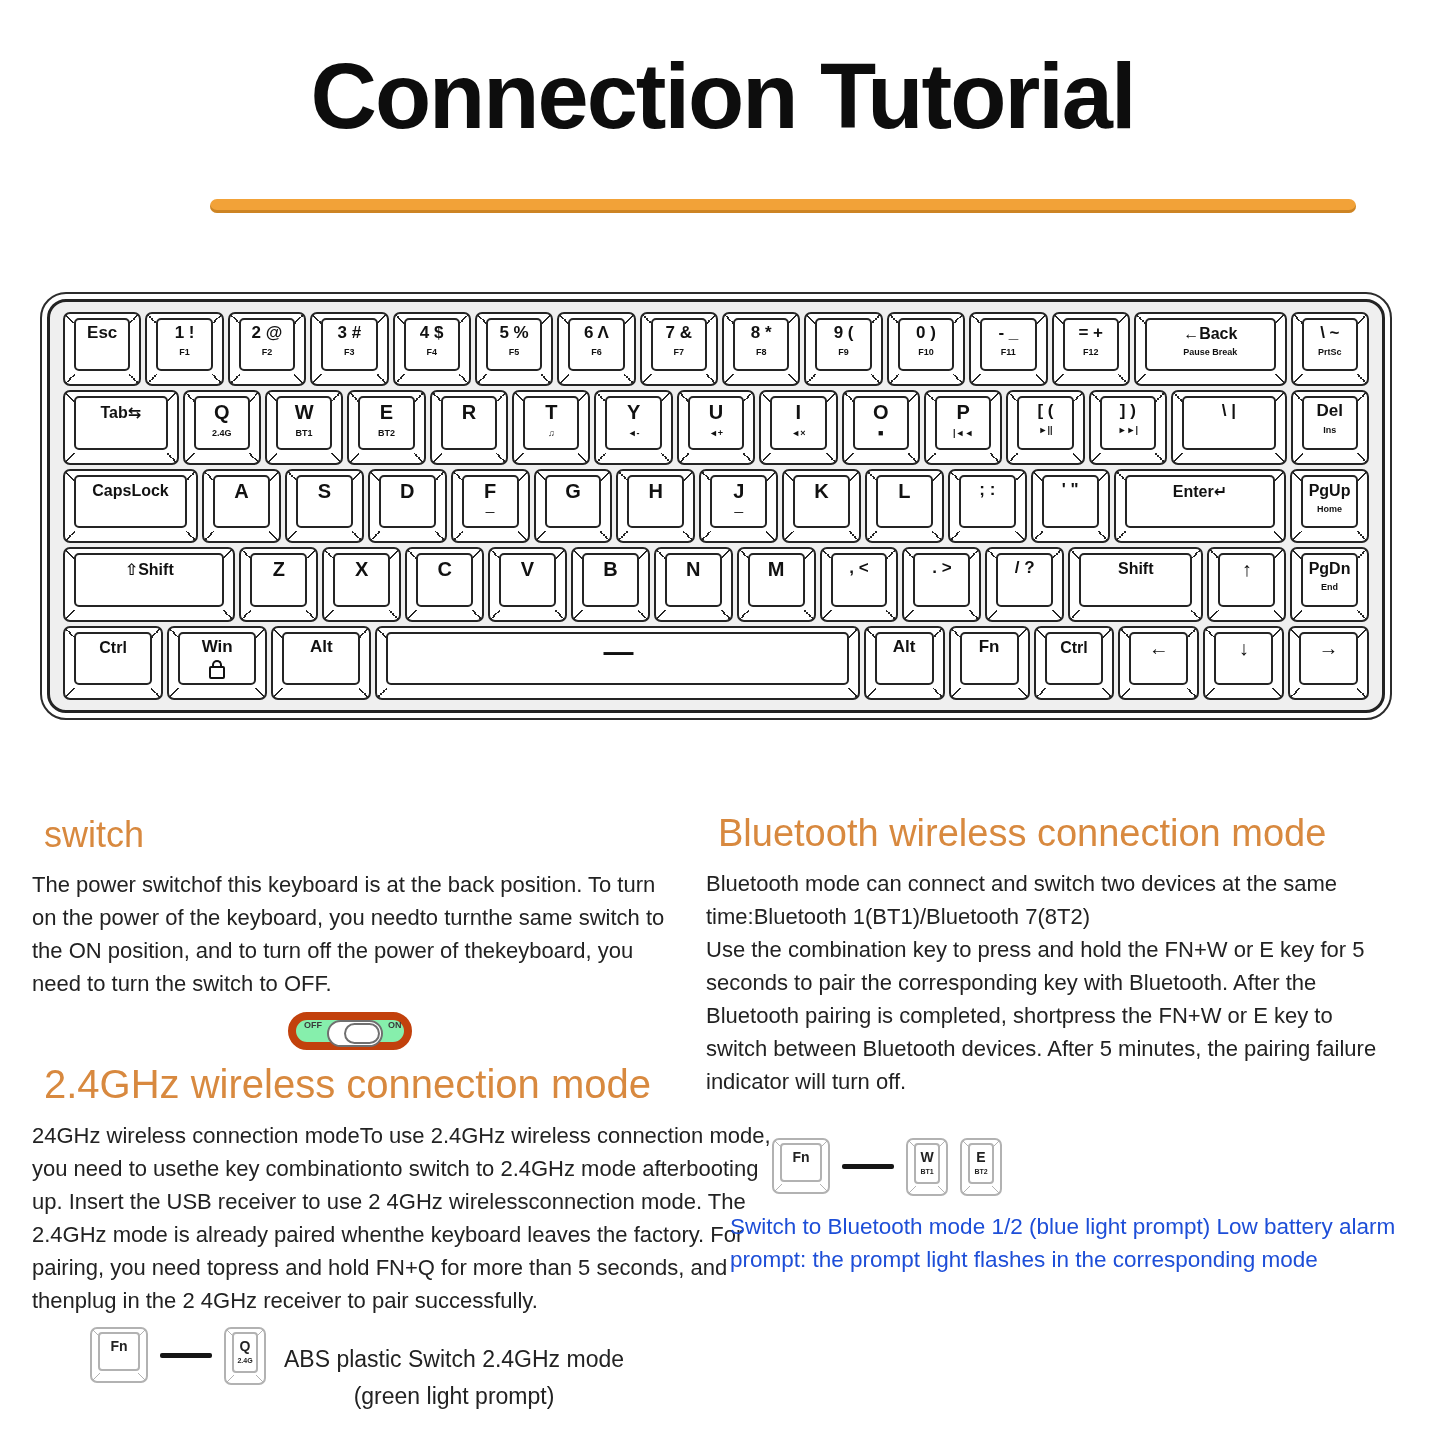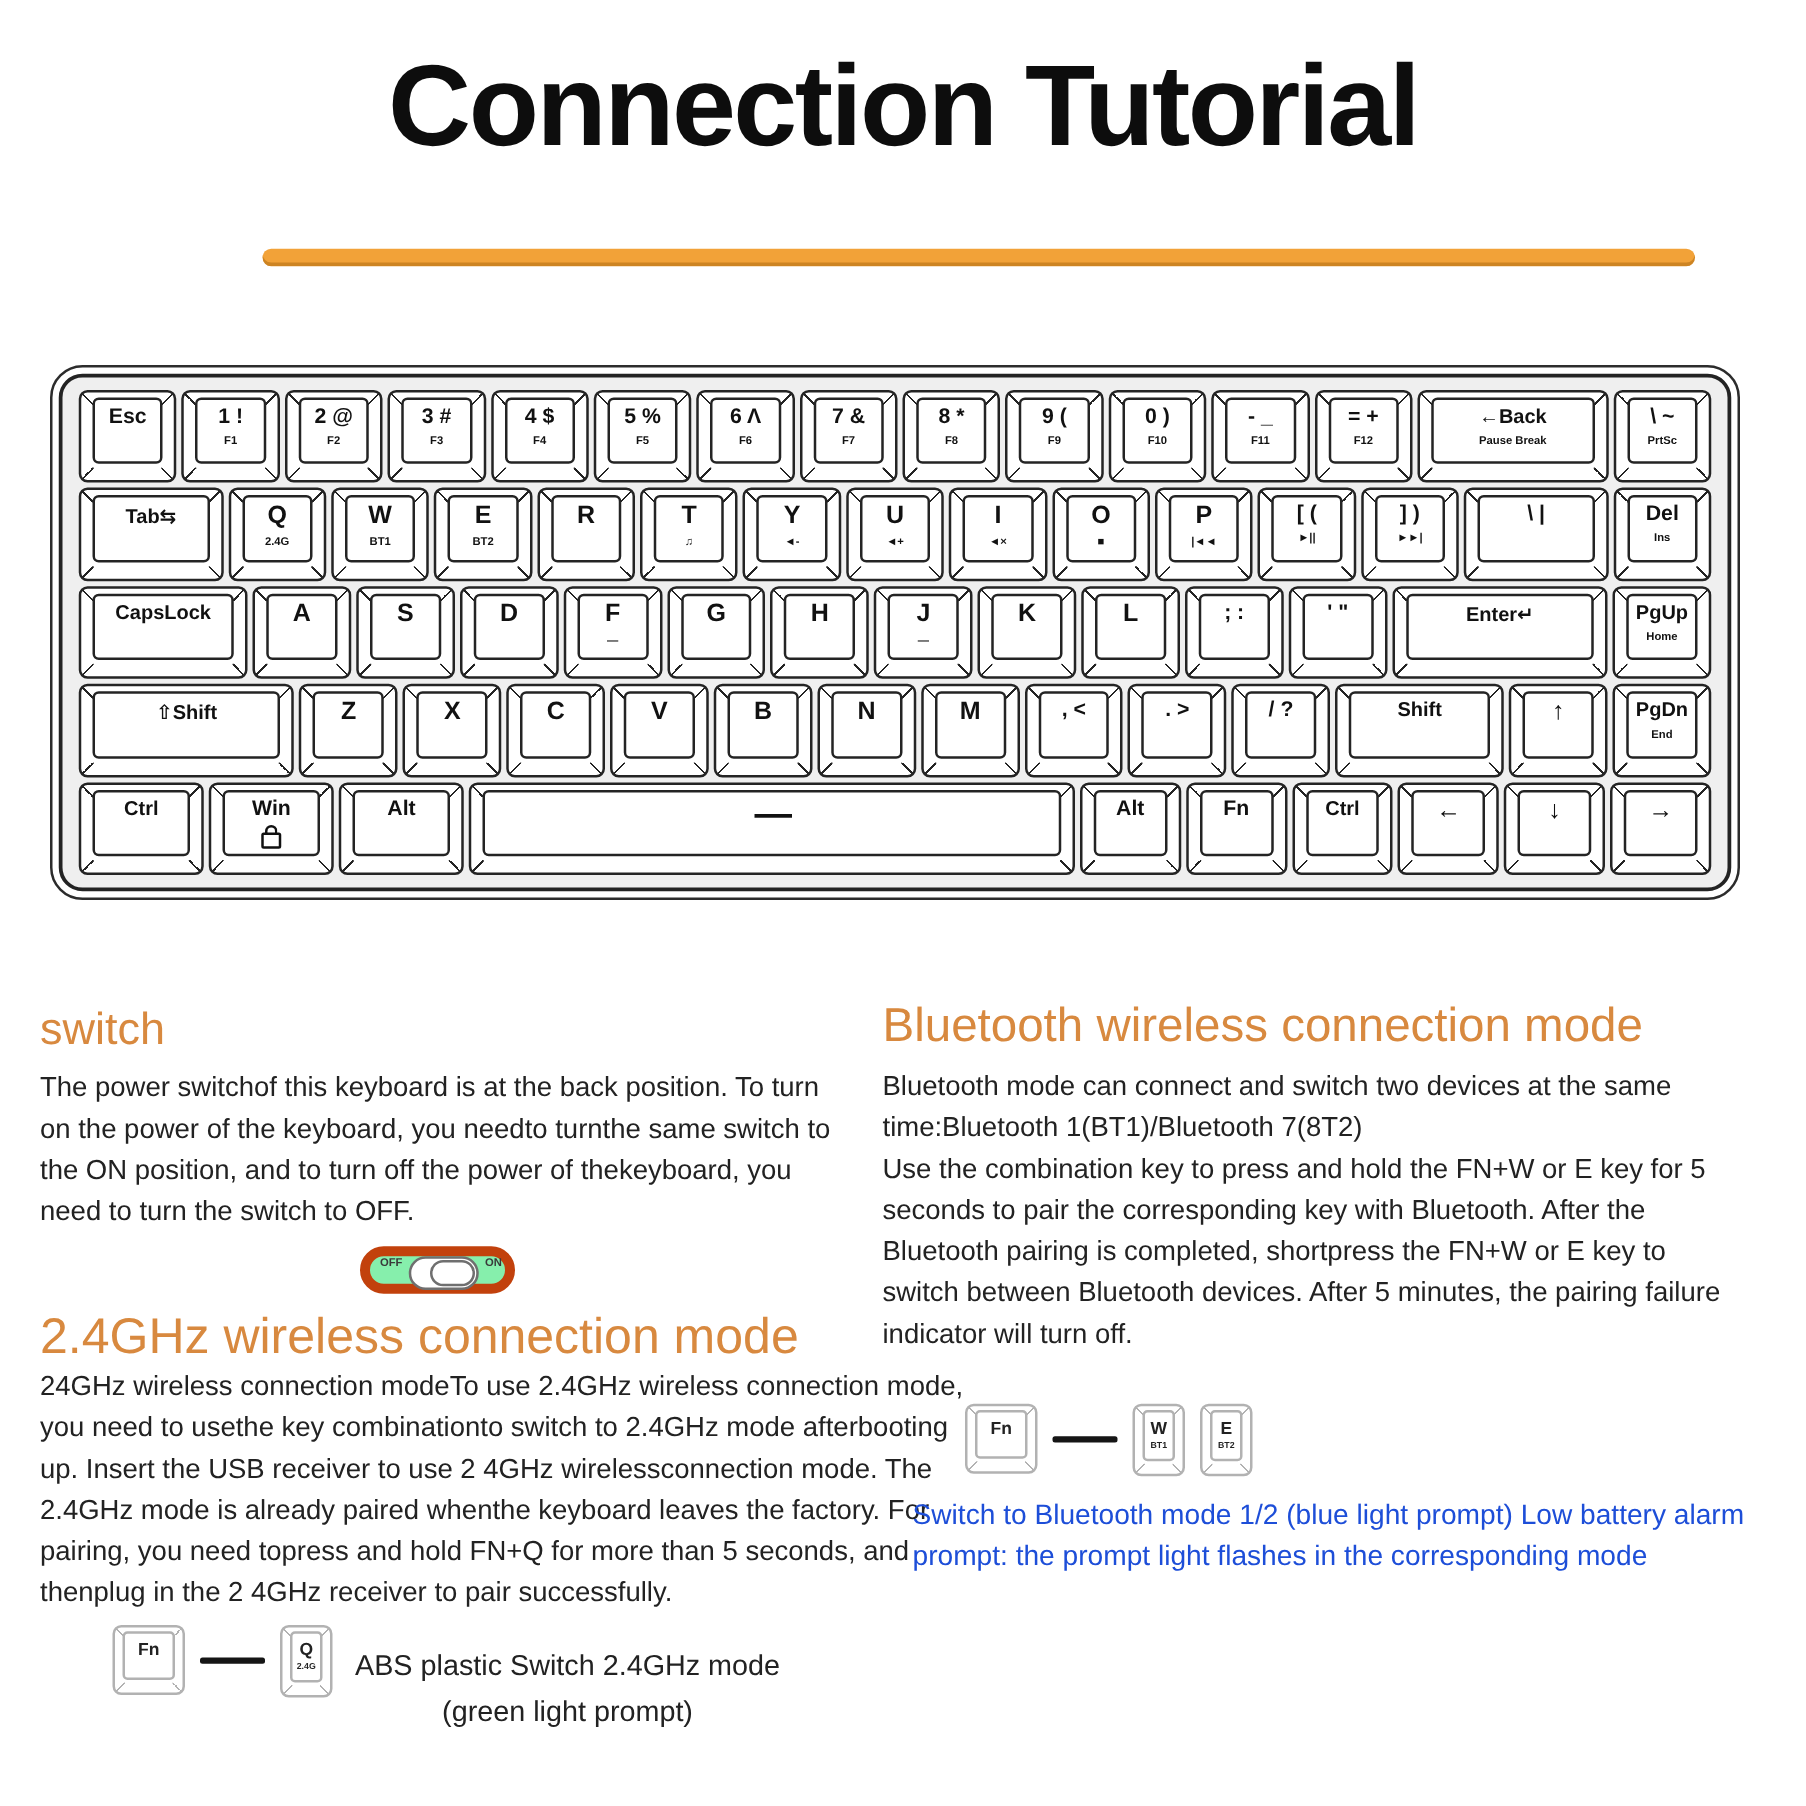--- a/index.html
+++ b/index.html
@@ -3,21 +3,21 @@
 <meta charset="utf-8">
 <style>
   html,body{margin:0;padding:0;}
   body{
     width:1445px;height:1445px;position:relative;background:#ffffff;
     font-family:"Liberation Sans","DejaVu Sans",sans-serif;color:#1f1f1f;
     overflow:hidden;
   }
   
   .page-title{
-    position:absolute;top:33px;left:0;width:100%;text-align:center;
+    position:absolute;top:44px;left:0;width:100%;text-align:center;
     font-size:92px;font-weight:bold;letter-spacing:-2px;color:#0d0d0d;
   }
   .divider-bar{
     position:absolute;left:210px;top:199px;width:1146px;height:14px;
     border-radius:8px;background:var(--accent-bar,#f2a238);
     box-shadow:inset 0 -3px 0 rgba(160,95,10,.45);
   }
   
   .keyboard{
     position:absolute;left:40px;top:292px;width:1352px;height:428px;
@@ -47,21 +47,21 @@
   }
   .key-main{font-weight:bold;font-size:17px;margin-top:3px;white-space:nowrap;color:#111;}
   .key-main.len1{font-size:20px;}
   .key-main.small{font-size:16px;margin-top:5px;}
   .key-main.space-dash{font-size:30px;line-height:20px;margin-top:8px;letter-spacing:-2px;}
   .key-sub{font-weight:bold;font-size:9px;margin-top:4px;white-space:nowrap;color:#111;}
   .lock-icon{width:12px;height:9px;border:2px solid #111;border-radius:2px;position:relative;margin-top:9px;}
   .lock-icon::before{content:"";position:absolute;width:6px;height:6px;border:2px solid #111;border-bottom:none;
     border-radius:5px 5px 0 0;top:-8px;left:1px;}
   
-  .section-heading{margin:0;font-weight:400;color:var(--accent-heading,#d8893f);}
+  .section-heading{margin:12px;font-weight:400;color:var(--accent-heading,#d8893f);}
   .body-text{font-size:22px;line-height:33px;color:#222;margin:0;}
   #col-left{position:absolute;left:32px;top:802px;width:750px;}
   #col-right{position:absolute;left:706px;top:800px;width:692px;}
   .switch-heading{font-size:36px;}
   .switch-body{width:652px;margin-top:9px;}
   .ghz-heading{font-size:40px;margin-top:12px;white-space:nowrap;}
   .ghz-body{width:744px;margin-top:0;}
   .bt-heading{font-size:38px;white-space:nowrap;}
   .bt-body{margin-top:9px;}
   

